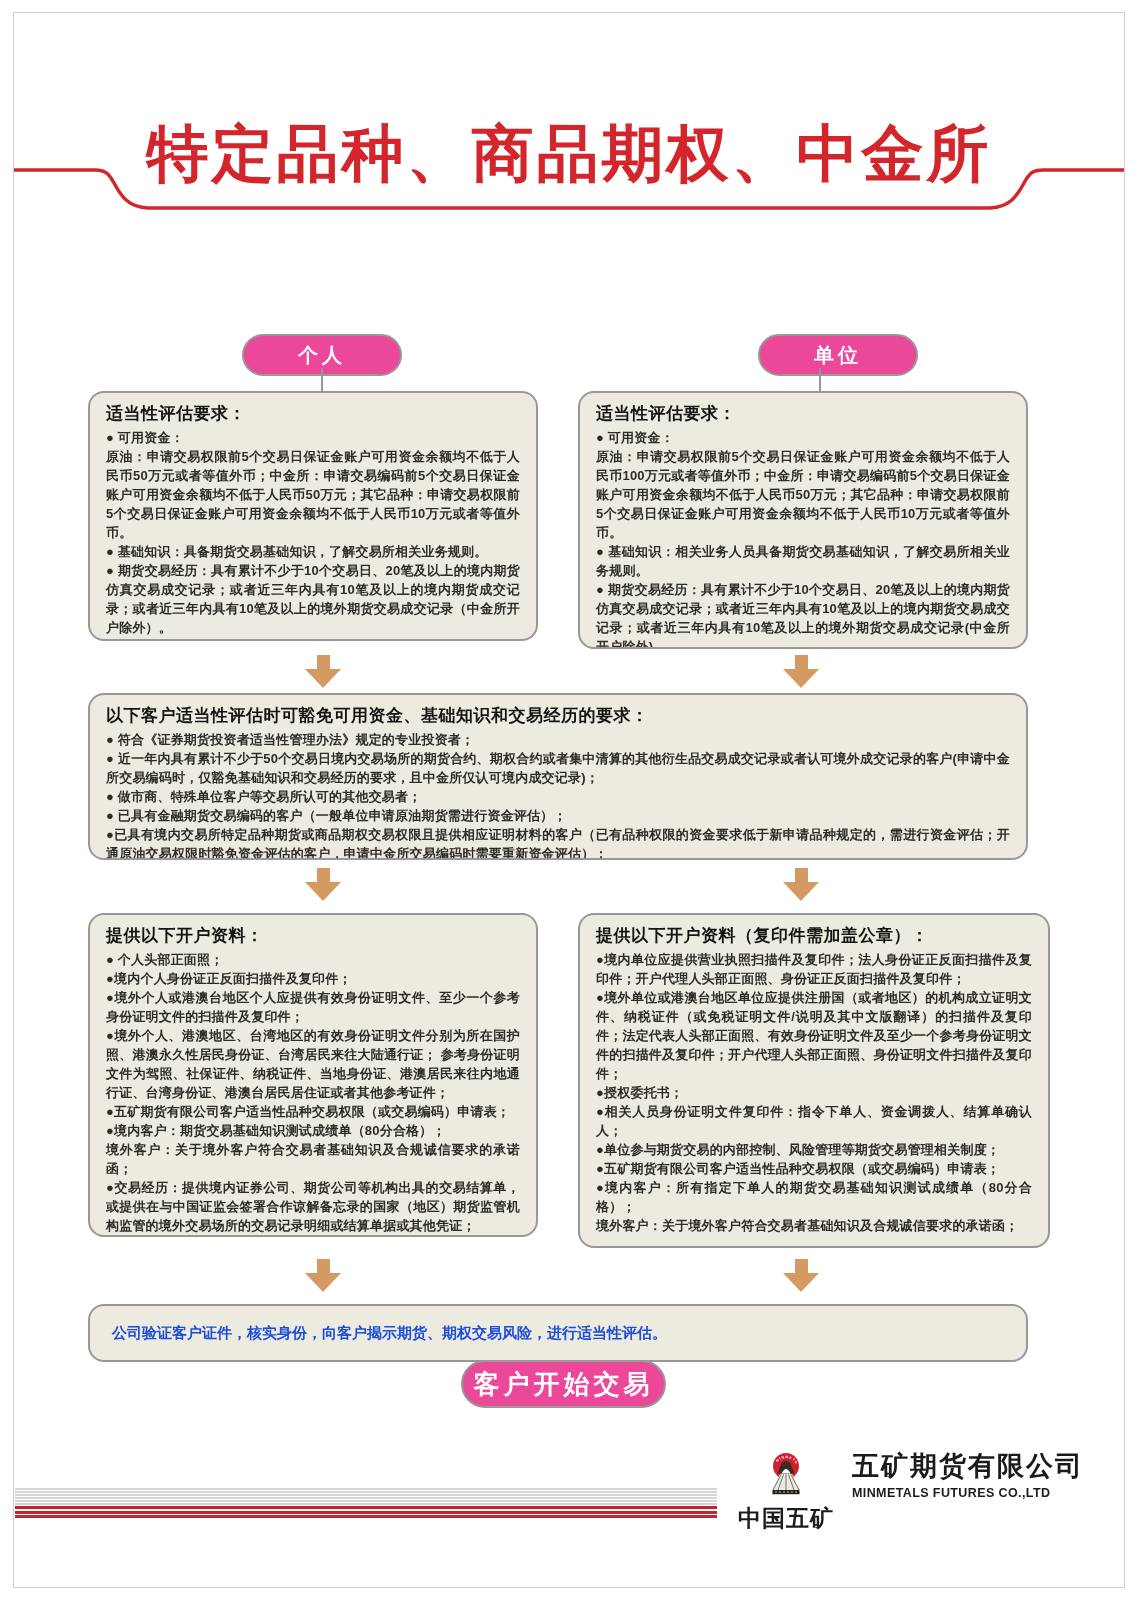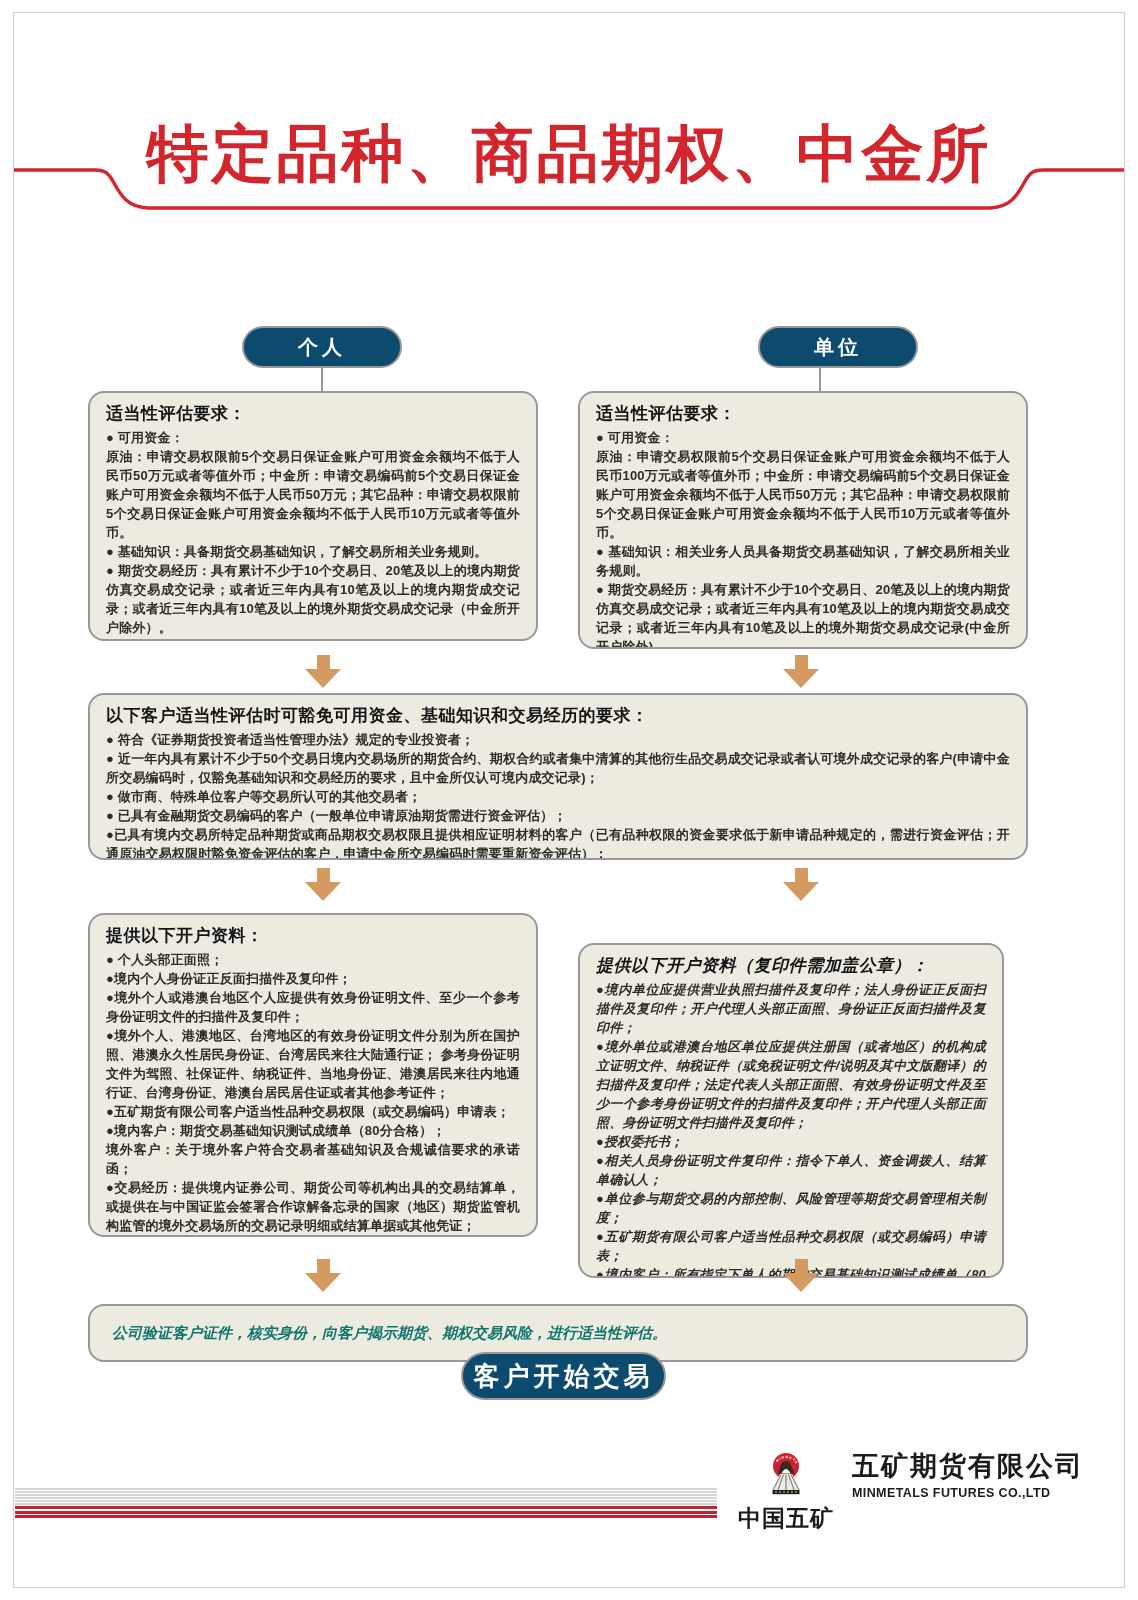--- a/index.html
+++ b/index.html
@@ -5,39 +5,39 @@
   html,body{margin:0;padding:0;background:#fff;}
   #page{position:relative;width:1138px;height:1600px;background:#fff;overflow:hidden;
         font-family:"Liberation Sans","DejaVu Sans",sans-serif;}
   .frame{position:absolute;left:13px;top:12px;width:1110px;height:1574px;
          border:1px solid #cfcfcf;pointer-events:none;}
   .title-deco{position:absolute;left:0;top:130px;}
   .main-title{position:absolute;left:0;top:112px;width:100%;text-align:center;
               font-size:62px;font-weight:bold;color:#d2252c;letter-spacing:3px;margin:0;}
   .sub-title{position:absolute;left:0;top:241px;width:100%;text-align:center;
              font-size:44px;font-weight:bold;color:#d2252c;letter-spacing:4px;margin:0;}
-  .pill{position:absolute;background:#0c4a6e;border:2px solid #98979a;border-radius:22px;
+  .pill{position:absolute;background:#ec4899;border:2px solid #98979a;border-radius:22px;
         color:#fff;font-weight:bold;display:flex;align-items:center;justify-content:center;
-        box-sizing:border-box;letter-spacing:4px;}
+        box-sizing:border-box;letter-spacing:4px;margin-top:8px;}
   .pill-small{width:160px;height:42px;font-size:20px;}
   .pill-big{width:205px;height:48px;font-size:26px;border-radius:24px;}
   .vline{position:absolute;width:2px;background:#98979a;}
   .fbox{position:absolute;background:#edebe0;border:2px solid #98979a;border-radius:16px;
         padding:6px 16px 0;box-sizing:border-box;overflow:hidden;}
   .box-title{font-size:17px;font-weight:bold;color:#141414;margin:3px 0 3px;letter-spacing:0.5px;}
   .li{font-size:13px;line-height:19px;color:#2e2c28;font-weight:bold;margin:0;
       text-align:justify;letter-spacing:0.2px;}
   .arrow{position:absolute;width:36px;}
   .arrow .stem{width:13px;height:14px;background:#d59a62;margin:0 auto;}
   .arrow .head{width:0;height:0;border-left:18px solid transparent;
                border-right:18px solid transparent;border-top:19px solid #d59a62;}
   .arrow.gray .stem{background:#a79d8c;}
   .arrow.gray .head{border-top-color:#a79d8c;}
   .verify-box{display:flex;align-items:center;padding:0 22px;}
-  .verify-box p{font-size:15px;font-weight:bold;color:#0f766e;margin:0;font-style:italic;}
+  .verify-box p{font-size:15px;font-weight:bold;color:#1d4ed8;margin:0;}
   .stripes-gray{position:absolute;left:15px;top:1488px;width:702px;height:17px;
     background:repeating-linear-gradient(to bottom,#d6d6d6 0 1.5px,#ffffff 1.5px 3px);}
   .stripes-red{position:absolute;left:15px;top:1506px;width:702px;height:12px;
     background:repeating-linear-gradient(to bottom,#c32230 0 3px,#ffffff 3px 4.6px);}
   .logo-wrap{position:absolute;left:738px;top:1452px;width:96px;text-align:center;}
   .logo-text{font-size:23px;font-weight:bold;color:#1c1b19;margin-top:1px;letter-spacing:1px;}
   .company{position:absolute;left:852px;top:1448px;}
   .company .cn{font-size:27px;font-weight:bold;color:#1c1b19;margin:0;letter-spacing:2px;}
   .company .en{font-size:12.5px;font-weight:bold;color:#1c1b19;margin:2px 0 0;letter-spacing:0.4px;}
 </style>
@@ -117,21 +117,21 @@
         <p class="li">●境外个人或港澳台地区个人应提供有效身份证明文件、至少一个参考身份证明文件的扫描件及复印件；</p>
         <p class="li">●境外个人、港澳地区、台湾地区的有效身份证明文件分别为所在国护照、港澳永久性居民身份证、台湾居民来往大陆通行证； 参考身份证明文件为驾照、社保证件、纳税证件、当地身份证、港澳居民来往内地通行证、台湾身份证、港澳台居民居住证或者其他参考证件；</p>
         <p class="li">●五矿期货有限公司客户适当性品种交易权限（或交易编码）申请表；</p>
         <p class="li">●境内客户：期货交易基础知识测试成绩单（80分合格）；</p>
         <p class="li">境外客户：关于境外客户符合交易者基础知识及合规诚信要求的承诺函；</p>
         <p class="li">●交易经历：提供境内证券公司、期货公司等机构出具的交易结算单，或提供在与中国证监会签署合作谅解备忘录的国家（地区）期货监管机构监管的境外交易场所的交易记录明细或结算单据或其他凭证；</p>
         <p class="li">●所需其他各项适当性证明材料。</p>
       </div>
   </section>
 
-  <section class="fbox" style="left:578px;top:943px;width:426px;height:335px;font-style:italic;">
+  <section class="fbox" style="left:578px;top:913px;width:472px;height:335px;">
     <h3 class="box-title">提供以下开户资料（复印件需加盖公章）：</h3>
     <div>
         <p class="li">●境内单位应提供营业执照扫描件及复印件；法人身份证正反面扫描件及复印件；开户代理人头部正面照、身份证正反面扫描件及复印件；</p>
         <p class="li">●境外单位或港澳台地区单位应提供注册国（或者地区）的机构成立证明文件、纳税证件（或免税证明文件/说明及其中文版翻译）的扫描件及复印件；法定代表人头部正面照、有效身份证明文件及至少一个参考身份证明文件的扫描件及复印件；开户代理人头部正面照、身份证明文件扫描件及复印件；</p>
         <p class="li">●授权委托书；</p>
         <p class="li">●相关人员身份证明文件复印件：指令下单人、资金调拨人、结算单确认人；</p>
         <p class="li">●单位参与期货交易的内部控制、风险管理等期货交易管理相关制度；</p>
         <p class="li">●五矿期货有限公司客户适当性品种交易权限（或交易编码）申请表；</p>
         <p class="li">●境内客户：所有指定下单人的期货交易基础知识测试成绩单（80分合格）；</p>
         <p class="li">境外客户：关于境外客户符合交易者基础知识及合规诚信要求的承诺函；</p>

